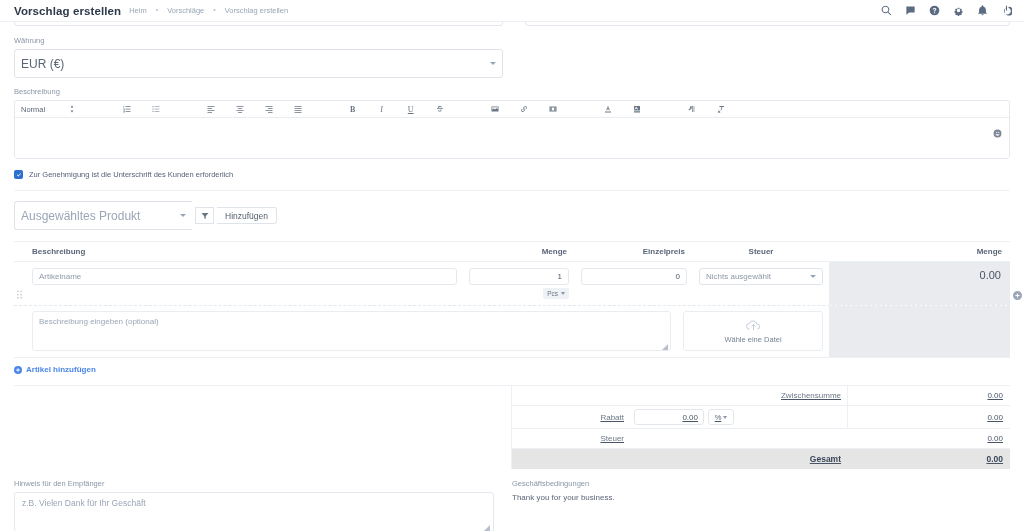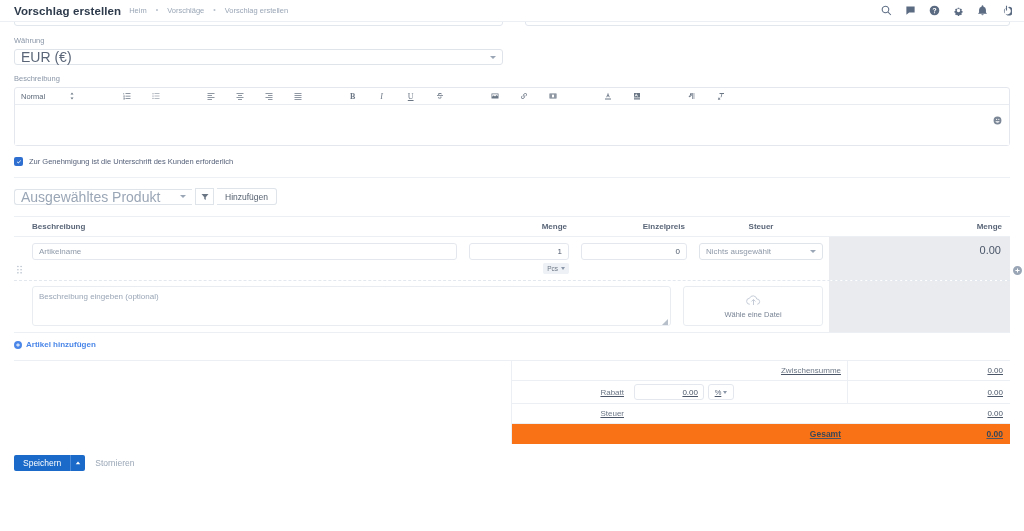--- a/index.html
+++ b/index.html
@@ -38,23 +38,23 @@
   .cut-field.a { width: 489px; }
   .cut-field.b { width: 485px; }
 
   .field-label { font-size:7.5px; color:#8b97a8; margin: 9px 0 4px 0; display:block; }
 
   .row2 { display:flex; gap:22px; }
   .col { width: 489px; }
   .col.b { width: 485px; }
 
   .select, .input-box {
-    height: 16px; border:1px solid #dfe4ea; border-radius:3px;
+    height: 29px; border:1px solid #dfe4ea; border-radius:3px;
     background:#fff; display:flex; align-items:center;
-    padding: 0 6px; font-size:14px; color:#5a6678; position:relative;
+    padding: 0 6px; font-size:12px; color:#5a6678; position:relative;
   }
   .select .caret { margin-left:auto; width:0;height:0;
     border-left:3px solid transparent;border-right:3px solid transparent;
     border-top:3.5px solid #9aa6b6; }
 
   
   .editor-wrap { border:1px solid #e4e8ee; border-radius:3px; margin-top:4px; }
   .editor-toolbar {
     height: 17px; display:flex; align-items:center; gap:16px;
     border-bottom:1px solid #e9edf2; padding: 0 6px;
@@ -132,21 +132,21 @@
   .totals { width:499px; border-left:1px solid #eceff3; }
   .trow { display:flex; border-bottom:1px solid #eceff3; min-height:20px; align-items:center; }
   .tlabel { width:118px; text-align:right; padding-right:6px; font-size:8px; color:#6b7685; }
   .tmid { flex:1; display:flex; align-items:center; gap:4px; padding:3px 0 3px 4px; }
   .tval { width:163px; text-align:right; padding-right:7px; font-size:8px; color:#4a5668; border-left:1px solid #eceff3; align-self:stretch; display:flex; align-items:center; justify-content:flex-end;}
   .small-inp { width:70px; height:16px; border:1px solid #e4e8ee; border-radius:3px;
                display:flex;align-items:center;justify-content:flex-end; padding:0 5px; font-size:8px; color:#4a5668;}
   .pct { width:26px; height:16px; border:1px solid #e4e8ee; border-radius:3px;
          display:flex;align-items:center;justify-content:center;gap:2px; font-size:7.5px; color:#5a6678;}
   .pct .caret { width:0;height:0;border-left:2.5px solid transparent;border-right:2.5px solid transparent;border-top:3px solid #8b97a8;}
-  .trow.total { background:#f97316; border-bottom:none; }
+  .trow.total { background:#e5e5e5; border-bottom:none; }
   .trow.total .tlabel, .trow.total .tval { font-weight:bold; color:#3b4758; font-size:8.5px; }
   .trow.total .tlabel { width: auto; flex:1; padding-right:6px; }
 
   
   .notes { display:flex; gap:18px; margin-top:10px; }
   .notes-col { width:480px; }
   .notes-col.r { width:495px; }
   .note-ta { height:40px; border:1px solid #e4e8ee; border-radius:3px; font-size:8.5px;
              color:#9aa6b6; padding:5px 7px; position:relative; }
   .terms-text { font-size:8px; color:#5a6678; margin-top:5px; }
@@ -454,20 +454,35 @@
           <div class="tmid"></div>
           <div class="tval" style="border-left:none;">0.00</div>
         </div>
         <div class="trow total">
           <div class="tlabel">Gesamt</div>
           <div class="tval" style="border-left:none;">0.00</div>
         </div>
       </div>
     </div>
 
+    <div class="notes">
+      <div class="notes-col">
+        <span class="field-label" style="margin-top:0;">Hinweis für den Empfänger</span>
+        <div class="note-ta">
+          <span>z.B. Vielen Dank für Ihr Geschäft</span>
+          <span class="resize" style="position:absolute;right:3px;bottom:2px;width:6px;height:6px;"><svg viewBox="0 0 6 6" style="width:6px;height:6px;fill:#b6bfca;">
+                <path d="M6 0v6H0z"></path>
+              </svg></span>
+        </div>
+      </div>
+      <div class="notes-col r">
+        <span class="field-label" style="margin-top:0;">Geschäftsbedingungen</span>
+        <div class="terms-text">Thank you for your business.</div>
+      </div>
+    </div>
 
     <div class="footer">
       <div style="display:flex;">
         <div class="save-btn">Speichern</div>
         <div class="save-caret">
           <svg viewBox="0 0 16 16">
               <path d="M8 4l6 7H2z"></path>
             </svg>
         </div>
       </div>

